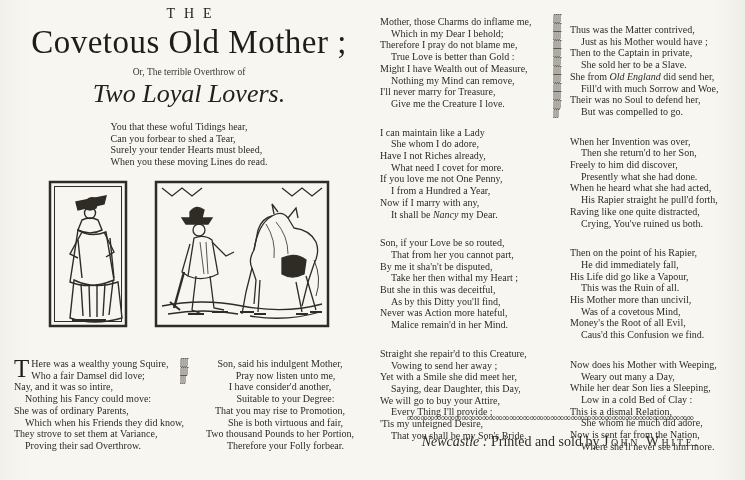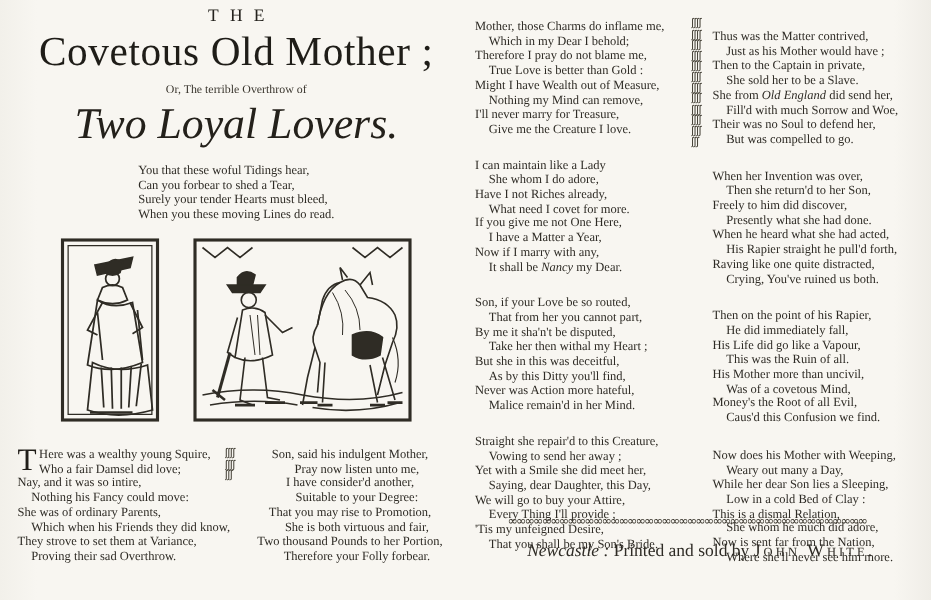--- a/index.html
+++ b/index.html
@@ -16,21 +16,21 @@
   
   .left-page{position:absolute;left:10px;top:6px;width:358px;}
   .kicker{text-align:center;font-size:14px;letter-spacing:9px;padding-left:9px;color:#24221d;}
   .main-title{
     margin:2px 0 0 0;text-align:center;font-weight:400;
     font-size:33px;letter-spacing:.5px;color:#1f1d18;white-space:nowrap;
   }
   .subtitle{text-align:center;font-size:9.5px;margin-top:6px;color:#3a362e;}
   .secondary-title{
     margin:2px 0 0 0;text-align:center;font-weight:400;font-style:italic;
-    font-size:35px;color:#24211b;
+    font-size:26px;color:#24211b;
   }
   .intro{width:fit-content;margin:12px auto 0 auto;font-size:10.5px;line-height:12px;}
   .tune{ text-align:center;font-size:11px;margin-top:12px;color:#2c2923;}
   .woodcuts{display:flex;justify-content:center;align-items:flex-end;gap:26px;margin-top:10px;height:150px;}
   .woodcut{background:#f8f6f1;}
   .bottom-verses{position:absolute;left:4px;top:352px;width:354px;display:flex;}
   .bv-col1{width:166px;}
   .bv-col2{width:170px;padding-left:6px;text-align:center;}
   
   .stanza{font-size:10px;line-height:11.7px;color:#2e2b25;}
@@ -171,22 +171,22 @@
         <div class="vline">Might I have Wealth out of Measure,</div>
         <div class="vline ind">Nothing my Mind can remove,</div>
         <div class="vline">I'll never marry for Treasure,</div>
         <div class="vline ind">Give me the Creature I love.</div>
       </div>
     <div class="stanza">
         <div class="vline">I can maintain like a Lady</div>
         <div class="vline ind">She whom I do adore,</div>
         <div class="vline">Have I not Riches already,</div>
         <div class="vline ind">What need I covet for more.</div>
-        <div class="vline">If you give me not One Here,</div>
-        <div class="vline ind">I have a Matter a Year,</div>
+        <div class="vline">If you love me not One Penny,</div>
+        <div class="vline ind">I from a Hundred a Year,</div>
         <div class="vline">Now if I marry with any,</div>
         <div class="vline ind">It shall be <i>Nancy</i> my Dear.</div>
       </div>
     <div class="stanza">
         <div class="vline">Son, if your Love be so routed,</div>
         <div class="vline ind">That from her you cannot part,</div>
         <div class="vline">By me it sha'n't be disputed,</div>
         <div class="vline ind">Take her then withal my Heart ;</div>
         <div class="vline">But she in this was deceitful,</div>
         <div class="vline ind">As by this Ditty you'll find,</div>

